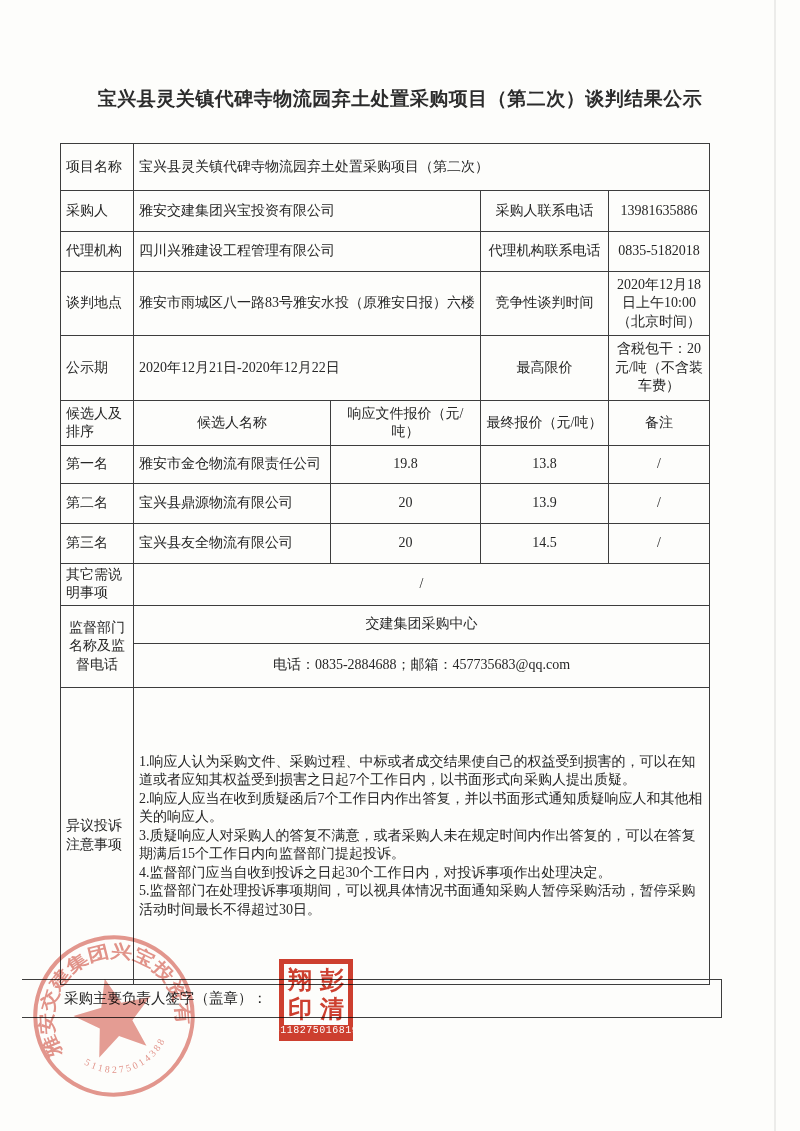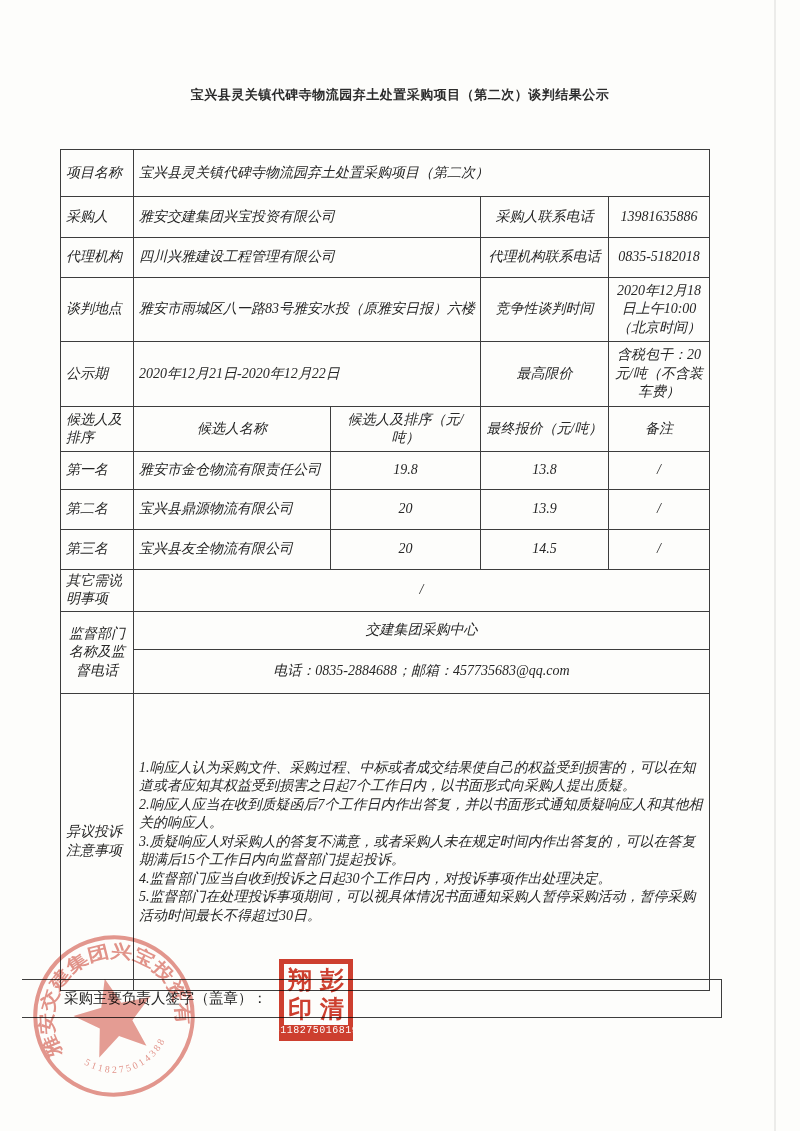--- a/index.html
+++ b/index.html
@@ -10,26 +10,26 @@
     font-family:"Liberation Serif","DejaVu Serif",serif;
     color:#262626;
     overflow:hidden;
   }
   .scan-edge {
     position:absolute; top:0; right:24px; width:2px; height:100%;
     background:#ececea;
   }
   .doc-title {
     position:absolute; top:86px; left:0; width:100%;
-    text-align:center; font-size:13px; font-weight:bold;
+    text-align:center; font-size:19px; font-weight:bold;
     letter-spacing:0.5px; color:#2c2c2c;
   }
   table.doc {
-    position:absolute; left:60px; top:149px; width:649px;
-    border-collapse:collapse; table-layout:fixed;font-style:italic;
+    position:absolute; left:60px; top:143px; width:649px;
+    border-collapse:collapse; table-layout:fixed;
   }
   table.doc td {
     border:1.5px solid #3d3d3d;
     font-size:14px; line-height:1.32;
     padding:2px 5px; vertical-align:middle;
     word-break:break-all;
   }
   td.lbl   { text-align:left; }
   td.lbl-c { text-align:center; padding:2px 2px;margin-left:17px; }
   td.val   { text-align:left; padding-left:7px; }
@@ -125,21 +125,21 @@
   <tr class="r5">
     <td class="lbl">公示期</td>
     <td class="val" colspan="2">2020年12月21日-2020年12月22日</td>
     <td class="lbl-c">最高限价</td>
     <td class="ctr">含税包干：20元/吨（不含装车费）</td>
   </tr>
 
   <tr class="r6">
     <td class="lbl">候选人及排序</td>
     <td class="ctr">候选人名称</td>
-    <td class="ctr">候选人及排序（元/吨）</td>
+    <td class="ctr">响应文件报价（元/吨）</td>
     <td class="ctr">最终报价（元/吨）</td>
     <td class="ctr">备注</td>
   </tr>
 
   <tr class="r7">
     <td class="lbl">第一名</td>
     <td class="val">雅安市金仓物流有限责任公司</td>
     <td class="ctr">19.8</td>
     <td class="ctr">13.8</td>
     <td class="ctr">/</td>

